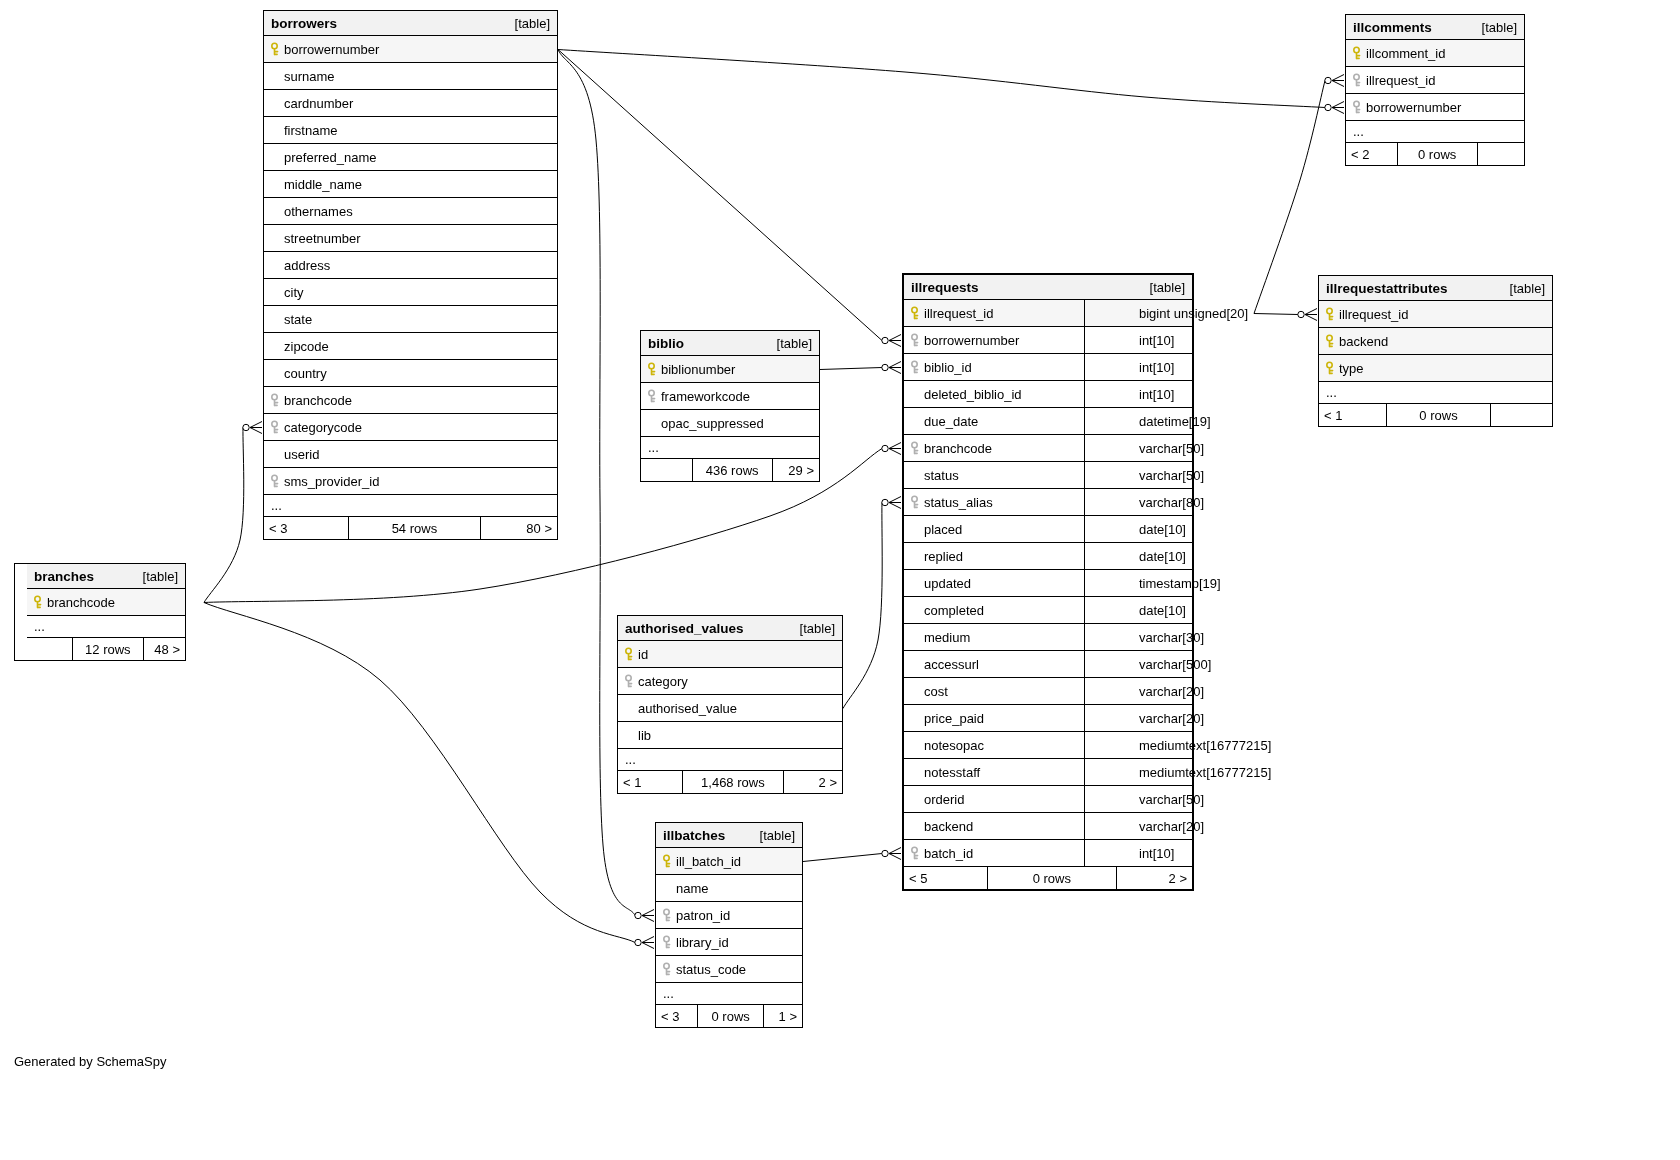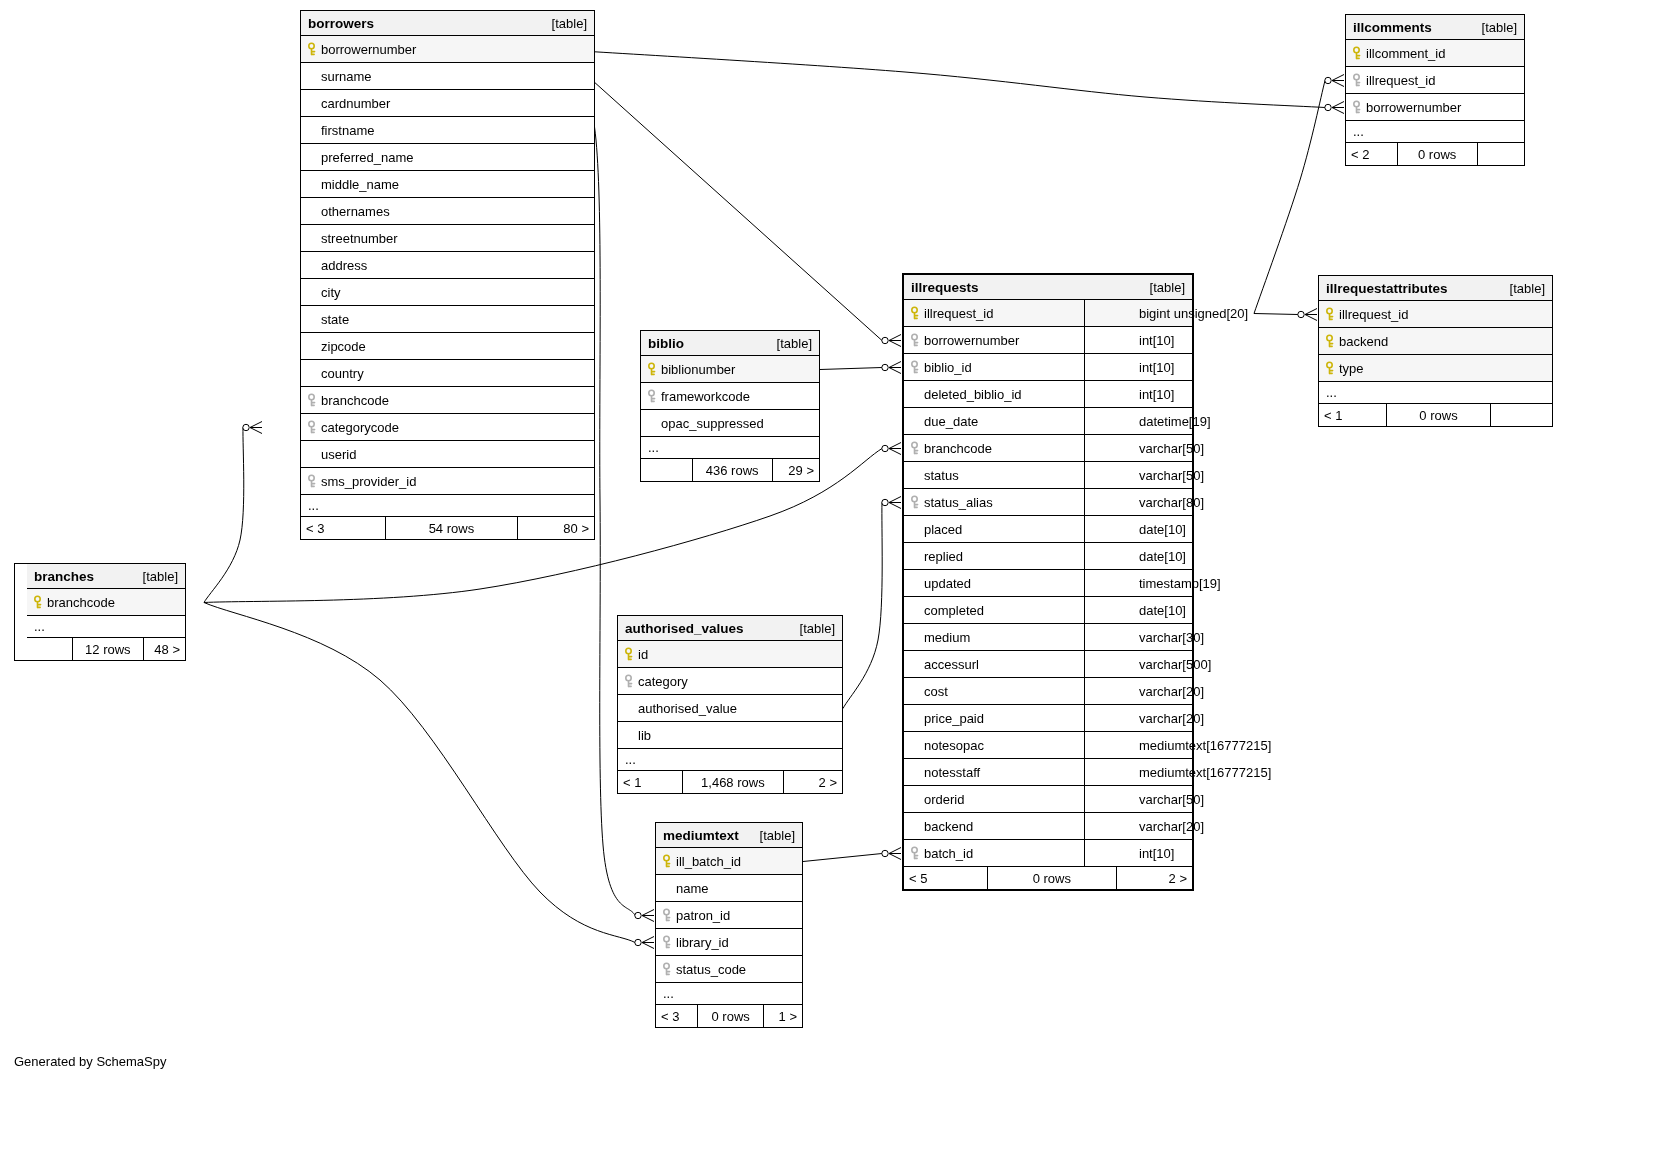--- a/index.html
+++ b/index.html
@@ -81,21 +81,21 @@
         <circle cx="1301" cy="314.5" r="3.2" fill="#fff" stroke="#000000"></circle>
         <path d="M 1305,314.5 L 1317,308.5 M 1305,314.5 L 1317,314.5 M 1305,314.5 L 1317,320.5" fill="none" stroke="#000000" stroke-width="1"></path>
       </g>
       <g>
         <path d="M 1254,313.5 C 1261.7,291.3 1288.2,218.8 1300.0,180.0 C 1311.8,141.2 1320.8,97.1 1325.0,80.5" fill="none" stroke="#000000" stroke-width="1"></path>
         <circle cx="1328" cy="80.5" r="3.2" fill="#fff" stroke="#000000"></circle>
         <path d="M 1332,80.5 L 1344,74.5 M 1332,80.5 L 1344,80.5 M 1332,80.5 L 1344,86.5" fill="none" stroke="#000000" stroke-width="1"></path>
       </g>
     </svg>
 
-  <div class="tbl" style="left: 263px; top: 10px; width: 295px; margin-left: 37px;">
+  <div class="tbl" style="left: 263px; top: 10px; width: 295px;">
       <div class="tbl-header">
         <span class="tbl-name">borrowers</span>
         <span class="tbl-badge">[table]</span>
       </div>
       <div class="row pk">
         <span class="key">
           <svg width="13" height="14" viewBox="0 0 13 14">
             <circle cx="6.5" cy="4" r="2.7" fill="none" stroke="#cdb50a" stroke-width="1.6"></circle>
             <path d="M6.5 6.7 V12.6 M6.5 9.6 H9.6 M6.5 12.4 H9.1" fill="none" stroke="#cdb50a" stroke-width="1.6" stroke-linecap="round"></path>
           </svg>
@@ -284,21 +284,21 @@
         <span class="lbl">...</span>
       </div>
       <div class="tbl-footer">
         <div class="cell fl">&lt; 1</div>
         <div class="cell fm">1,468 rows</div>
         <div class="cell fr">2 &gt;</div>
       </div>
     </div>
     <div class="tbl" style="left: 655px; top: 822px; width: 148px;">
       <div class="tbl-header">
-        <span class="tbl-name">mediumtext</span>
+        <span class="tbl-name">illbatches</span>
         <span class="tbl-badge">[table]</span>
       </div>
       <div class="row pk">
         <span class="key">
           <svg width="13" height="14" viewBox="0 0 13 14">
             <circle cx="6.5" cy="4" r="2.7" fill="none" stroke="#cdb50a" stroke-width="1.6"></circle>
             <path d="M6.5 6.7 V12.6 M6.5 9.6 H9.6 M6.5 12.4 H9.1" fill="none" stroke="#cdb50a" stroke-width="1.6" stroke-linecap="round"></path>
           </svg>
         </span>
         <span class="lbl">ill_batch_id</span>

